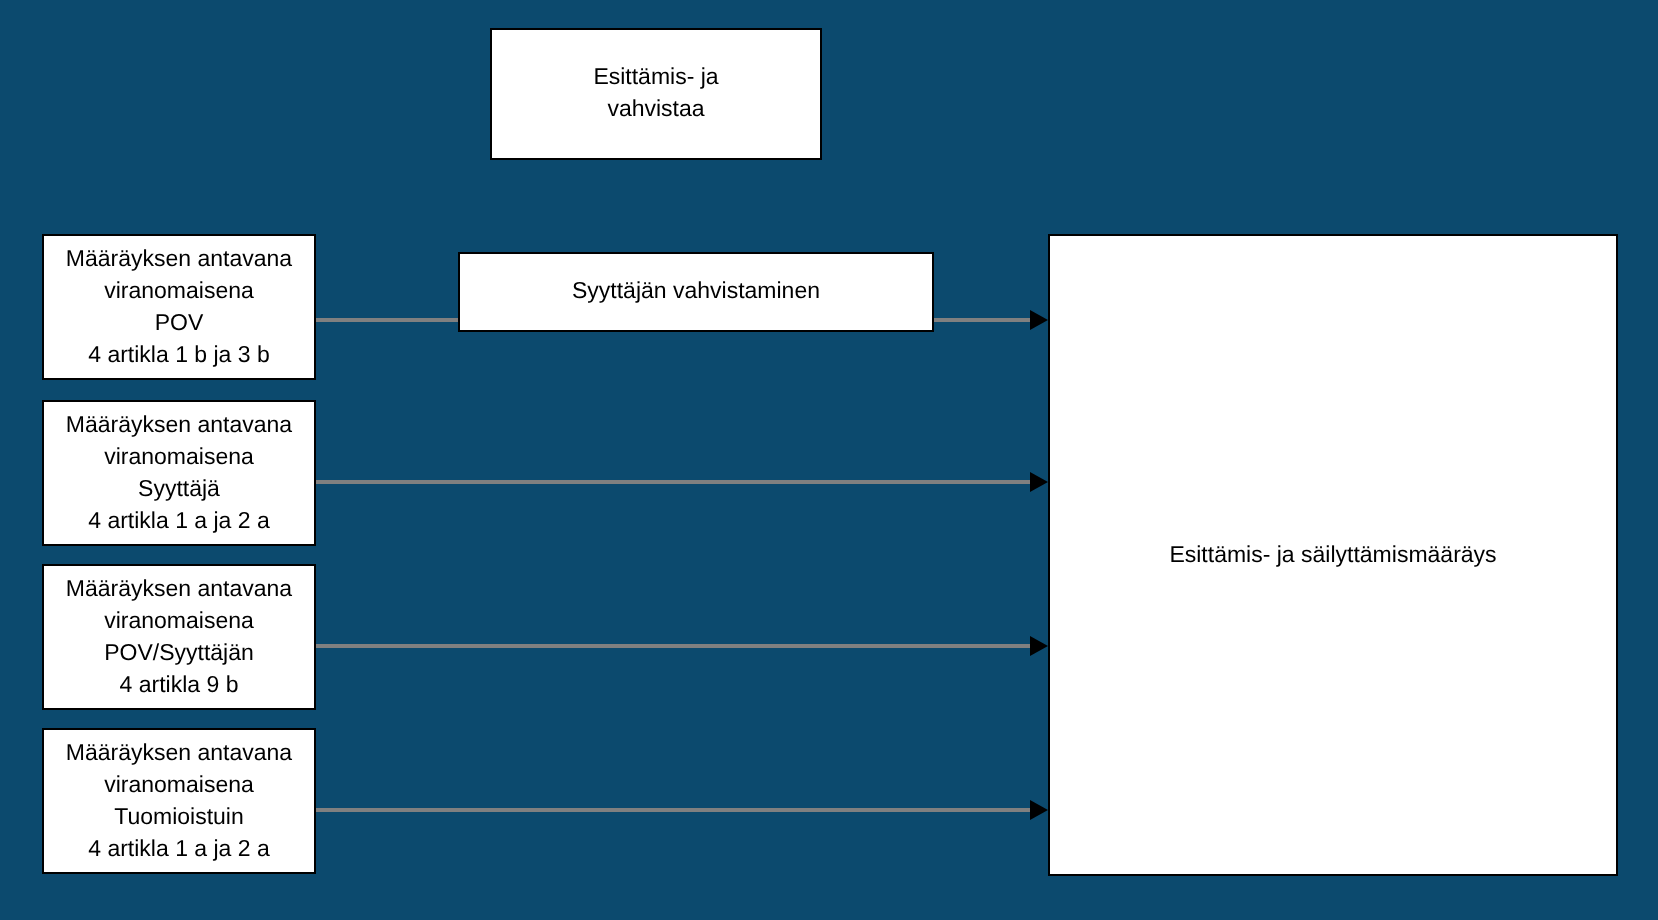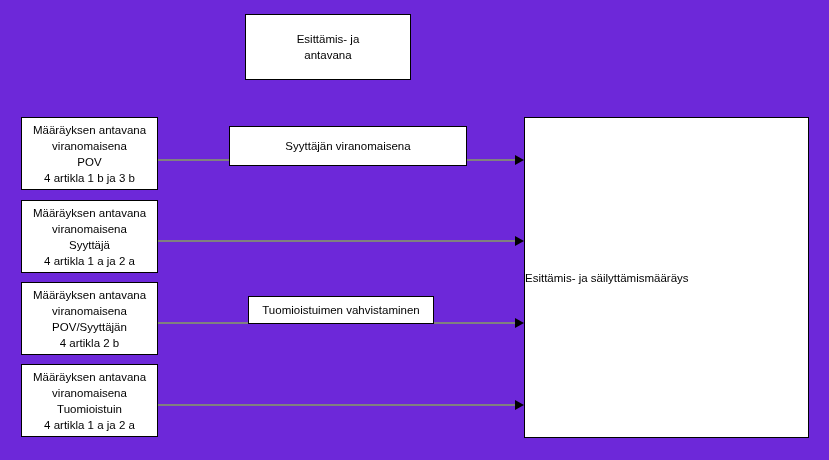--- a/index.html
+++ b/index.html
@@ -7,21 +7,21 @@
     padding: 0;
     background: #ffffff;
   }
   body {
     font-family: "Liberation Sans", sans-serif;
   }
   #canvas {
     position: relative;
     width: 829px;
     height: 460px;
-    background: #6d28d9;
+    background: #0c4a6e;
     overflow: hidden;
   }
   .box {
     position: absolute;
     box-sizing: border-box;
     border: 1px solid #000000;
     background: #ffffff;
     display: flex;
     flex-direction: column;
     align-items: center;
@@ -39,21 +39,21 @@
   .box.label-box {
     font-size: 11.5px;
   }
   .big-box {
     position: absolute;
     box-sizing: border-box;
     border: 1px solid #000000;
     background: #ffffff;
     display: flex;
     align-items: center;
-    justify-content: flex-start;
+    justify-content: center;
     text-align: center;
     color: #000000;
     font-size: 11.5px;
     z-index: 2;
   }
   .connector {
     position: absolute;
     height: 2px;
     background: #808080;
     z-index: 1;
@@ -68,42 +68,42 @@
     z-index: 1;
   }
 </style>
 </head>
 <body>
 
 <div id="canvas">
 
   <div class="box" style="left:245px; top:14px; width:166px; height:66px;">
     <span class="line-txt">Esittämis- ja</span>
-    <span class="line-txt">antavana</span>
+    <span class="line-txt">vahvistaa</span>
   </div>
 
   <div class="box" style="left:21px; top:117px; width:137px; height:73px;">
     <span class="line-txt">Määräyksen antavana</span>
     <span class="line-txt">viranomaisena</span>
     <span class="line-txt">POV</span>
     <span class="line-txt">4 artikla 1 b ja 3 b</span>
   </div>
 
   <div class="box" style="left:21px; top:200px; width:137px; height:73px;">
     <span class="line-txt">Määräyksen antavana</span>
     <span class="line-txt">viranomaisena</span>
     <span class="line-txt">Syyttäjä</span>
     <span class="line-txt">4 artikla 1 a ja 2 a</span>
   </div>
 
   <div class="box" style="left:21px; top:282px; width:137px; height:73px;">
     <span class="line-txt">Määräyksen antavana</span>
     <span class="line-txt">viranomaisena</span>
     <span class="line-txt">POV/Syyttäjän</span>
-    <span class="line-txt">4 artikla 2 b</span>
+    <span class="line-txt">4 artikla 9 b</span>
   </div>
 
   <div class="box" style="left:21px; top:364px; width:137px; height:73px;">
     <span class="line-txt">Määräyksen antavana</span>
     <span class="line-txt">viranomaisena</span>
     <span class="line-txt">Tuomioistuin</span>
     <span class="line-txt">4 artikla 1 a ja 2 a</span>
   </div>
 
   <div class="connector" style="left:158px; top:159px; width:357px;"></div>
@@ -112,24 +112,21 @@
   <div class="connector" style="left:158px; top:240px; width:357px;"></div>
   <div class="arrowhead" style="left:515px; top:236px;"></div>
 
   <div class="connector" style="left:158px; top:322px; width:357px;"></div>
   <div class="arrowhead" style="left:515px; top:318px;"></div>
 
   <div class="connector" style="left:158px; top:404px; width:357px;"></div>
   <div class="arrowhead" style="left:515px; top:400px;"></div>
 
   <div class="box label-box" style="left:229px; top:126px; width:238px; height:40px;">
-    <span class="line-txt">Syyttäjän viranomaisena</span>
+    <span class="line-txt">Syyttäjän vahvistaminen</span>
   </div>
 
-  <div class="box label-box" style="left:248px; top:296px; width:186px; height:28px;">
-    <span class="line-txt">Tuomioistuimen vahvistaminen</span>
-  </div>
 
   <div class="big-box" style="left:524px; top:117px; width:285px; height:321px;">
     <span>Esittämis- ja säilyttämismääräys</span>
   </div>
 
 </div>
 
 </body></html>

